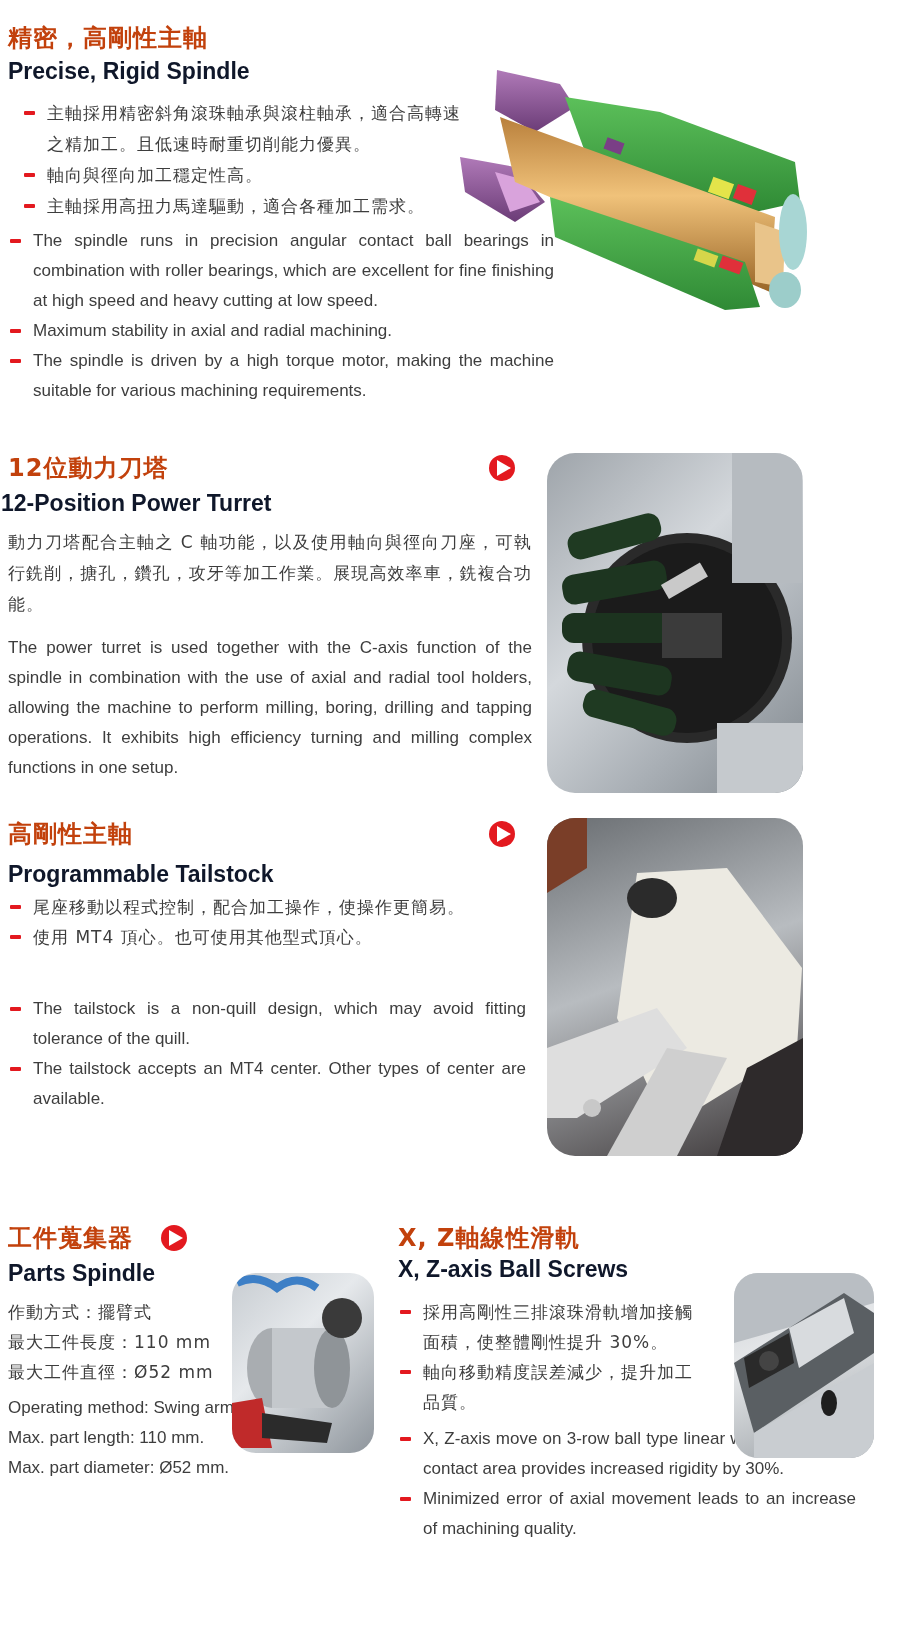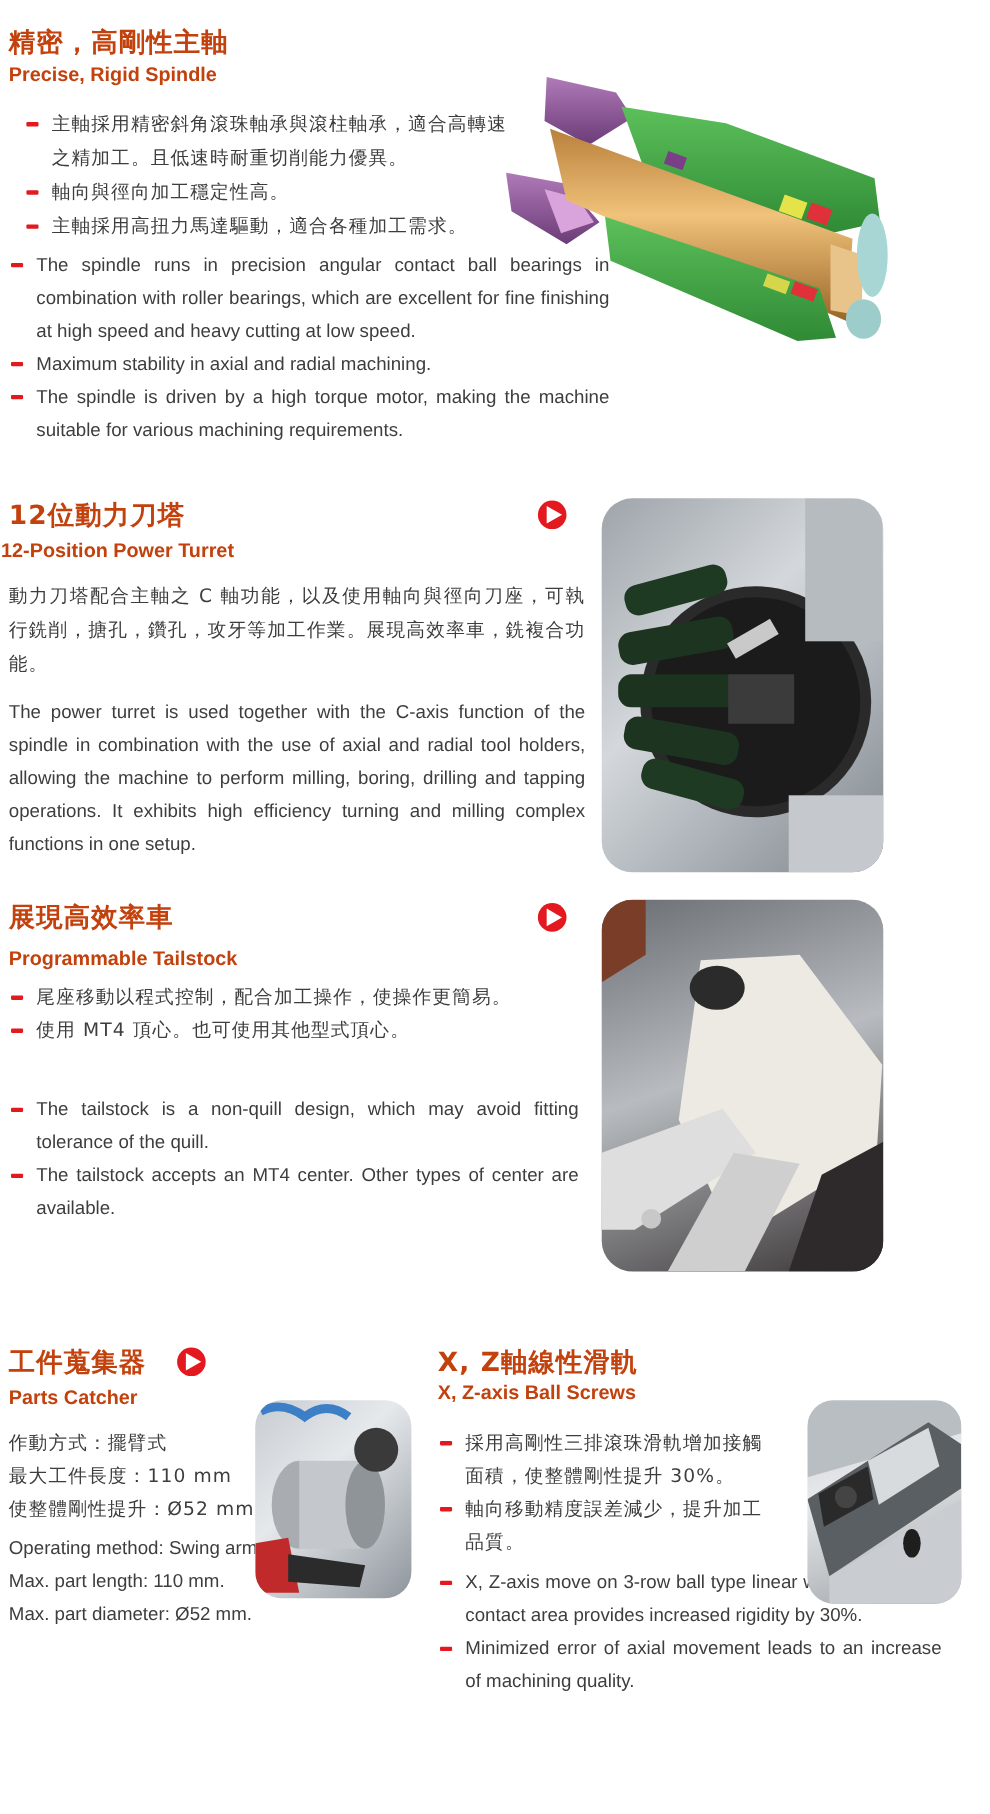--- a/index.html
+++ b/index.html
@@ -1,21 +1,21 @@
 <!DOCTYPE html>
 <html><head>
 <meta charset="utf-8">
 <style>
   * { box-sizing: border-box; margin: 0; padding: 0; }
   html, body { width: 900px; height: 1649px; background: #ffffff; overflow: hidden; }
   body { position: relative; font-family: "Liberation Sans", "DejaVu Sans", sans-serif; color: #3a3a3a; }
 
   .abs { position: absolute; }
   .h-zh { color: #c2410c; font-size: 24px; font-weight: bold; letter-spacing: 1px; font-family: "DejaVu Sans", sans-serif; }
-  .h-en { color: #c2410c; font-size: 18px; font-weight: bold; font-family: "Liberation Sans", sans-serif; }
+  .h-en { color: #0f172a; font-size: 23px; font-weight: bold; font-family: "Liberation Sans", sans-serif; }
   .txt { font-size: 17px; line-height: 31px; color: #3d3d3d; }
   .txt-zh { font-size: 17px; line-height: 31px; color: #3d3d3d; font-family: "DejaVu Sans", sans-serif; letter-spacing: 1px; }
   .just { text-align: justify; }
 
   ul.bl { list-style: none; }
   ul.bl li { position: relative; padding-left: 27px; }
   ul.bl li::before { content: ""; position: absolute; left: 4px; top: 13px; width: 11px; height: 4px; background: #e3191f; border-radius: 1px; }
 
   .play-icon { width: 28px; height: 28px; display: inline-block; }
 
@@ -106,21 +106,21 @@
       <rect x="35" y="245" width="95" height="28" rx="12" fill="#1f3a22" transform="rotate(15 80 260)"></rect>
       <rect x="115" y="160" width="60" height="45" fill="#3b3b3b"></rect>
       <rect x="115" y="120" width="45" height="16" fill="#c9c9c9" transform="rotate(-30 137 128)"></rect>
       <rect x="185" y="0" width="70" height="130" fill="#b6bbc0"></rect>
       <rect x="170" y="270" width="86" height="70" fill="#c5c9cd"></rect>
     </svg>
   </div>
 </section>
 
 <section>
-  <div class="abs h-zh" style="left:8px; top:818px;">展現高效率車</div>
+  <div class="abs h-zh" style="left:8px; top:818px;">高剛性主軸</div>
   <div class="abs h-en" style="left:8px; top:861px;text-align:right;">Programmable Tailstock</div>
   <span class="abs play-icon" style="left:488px; top:820px;">
     <svg width="28" height="28" viewBox="0 0 28 28">
         <circle cx="14" cy="14" r="13" fill="#e3191f"></circle>
         <polygon points="9,6 23,14 9,22" fill="#ffffff"></polygon>
       </svg>
   </span>
 
   <ul class="abs bl txt-zh" style="left:6px; top:892px; width:530px; line-height:30px;">
     <li>尾座移動以程式控制，配合加工操作，使操作更簡易。</li>
@@ -146,26 +146,26 @@
 </section>
 
 <section>
   <div class="abs h-zh" style="left:8px; top:1222px;">工件蒐集器</div>
   <span class="abs play-icon" style="left:160px; top:1224px;">
     <svg width="28" height="28" viewBox="0 0 28 28">
         <circle cx="14" cy="14" r="13" fill="#e3191f"></circle>
         <polygon points="9,6 23,14 9,22" fill="#ffffff"></polygon>
       </svg>
   </span>
-  <div class="abs h-en" style="left:8px; top:1260px;">Parts Catcher</div>
+  <div class="abs h-en" style="left:8px; top:1260px;">Parts Spindle</div>
 
   <div class="abs txt-zh" style="left:8px; top:1297px; line-height:30px; font-size:17px;">
     <div>作動方式：擺臂式</div>
     <div>最大工件長度：110 mm</div>
-    <div>使整體剛性提升：Ø52 mm</div>
+    <div>最大工件直徑：Ø52 mm</div>
   </div>
 
   <div class="abs txt" style="left:8px; top:1393px; line-height:30px;">
     <div>Operating method: Swing arm type</div>
     <div>Max. part length: 110 mm.</div>
     <div>Max. part diameter:  Ø52 mm.</div>
   </div>
 
   <div class="abs photo" style="left:232px; top:1273px; width:142px; height:180px; border-radius:24px; background: linear-gradient(135deg,#c7ccd1 0%,#e6e9ec 40%,#8e959c 100%);">
     <svg width="142" height="180" viewBox="0 0 142 180">

